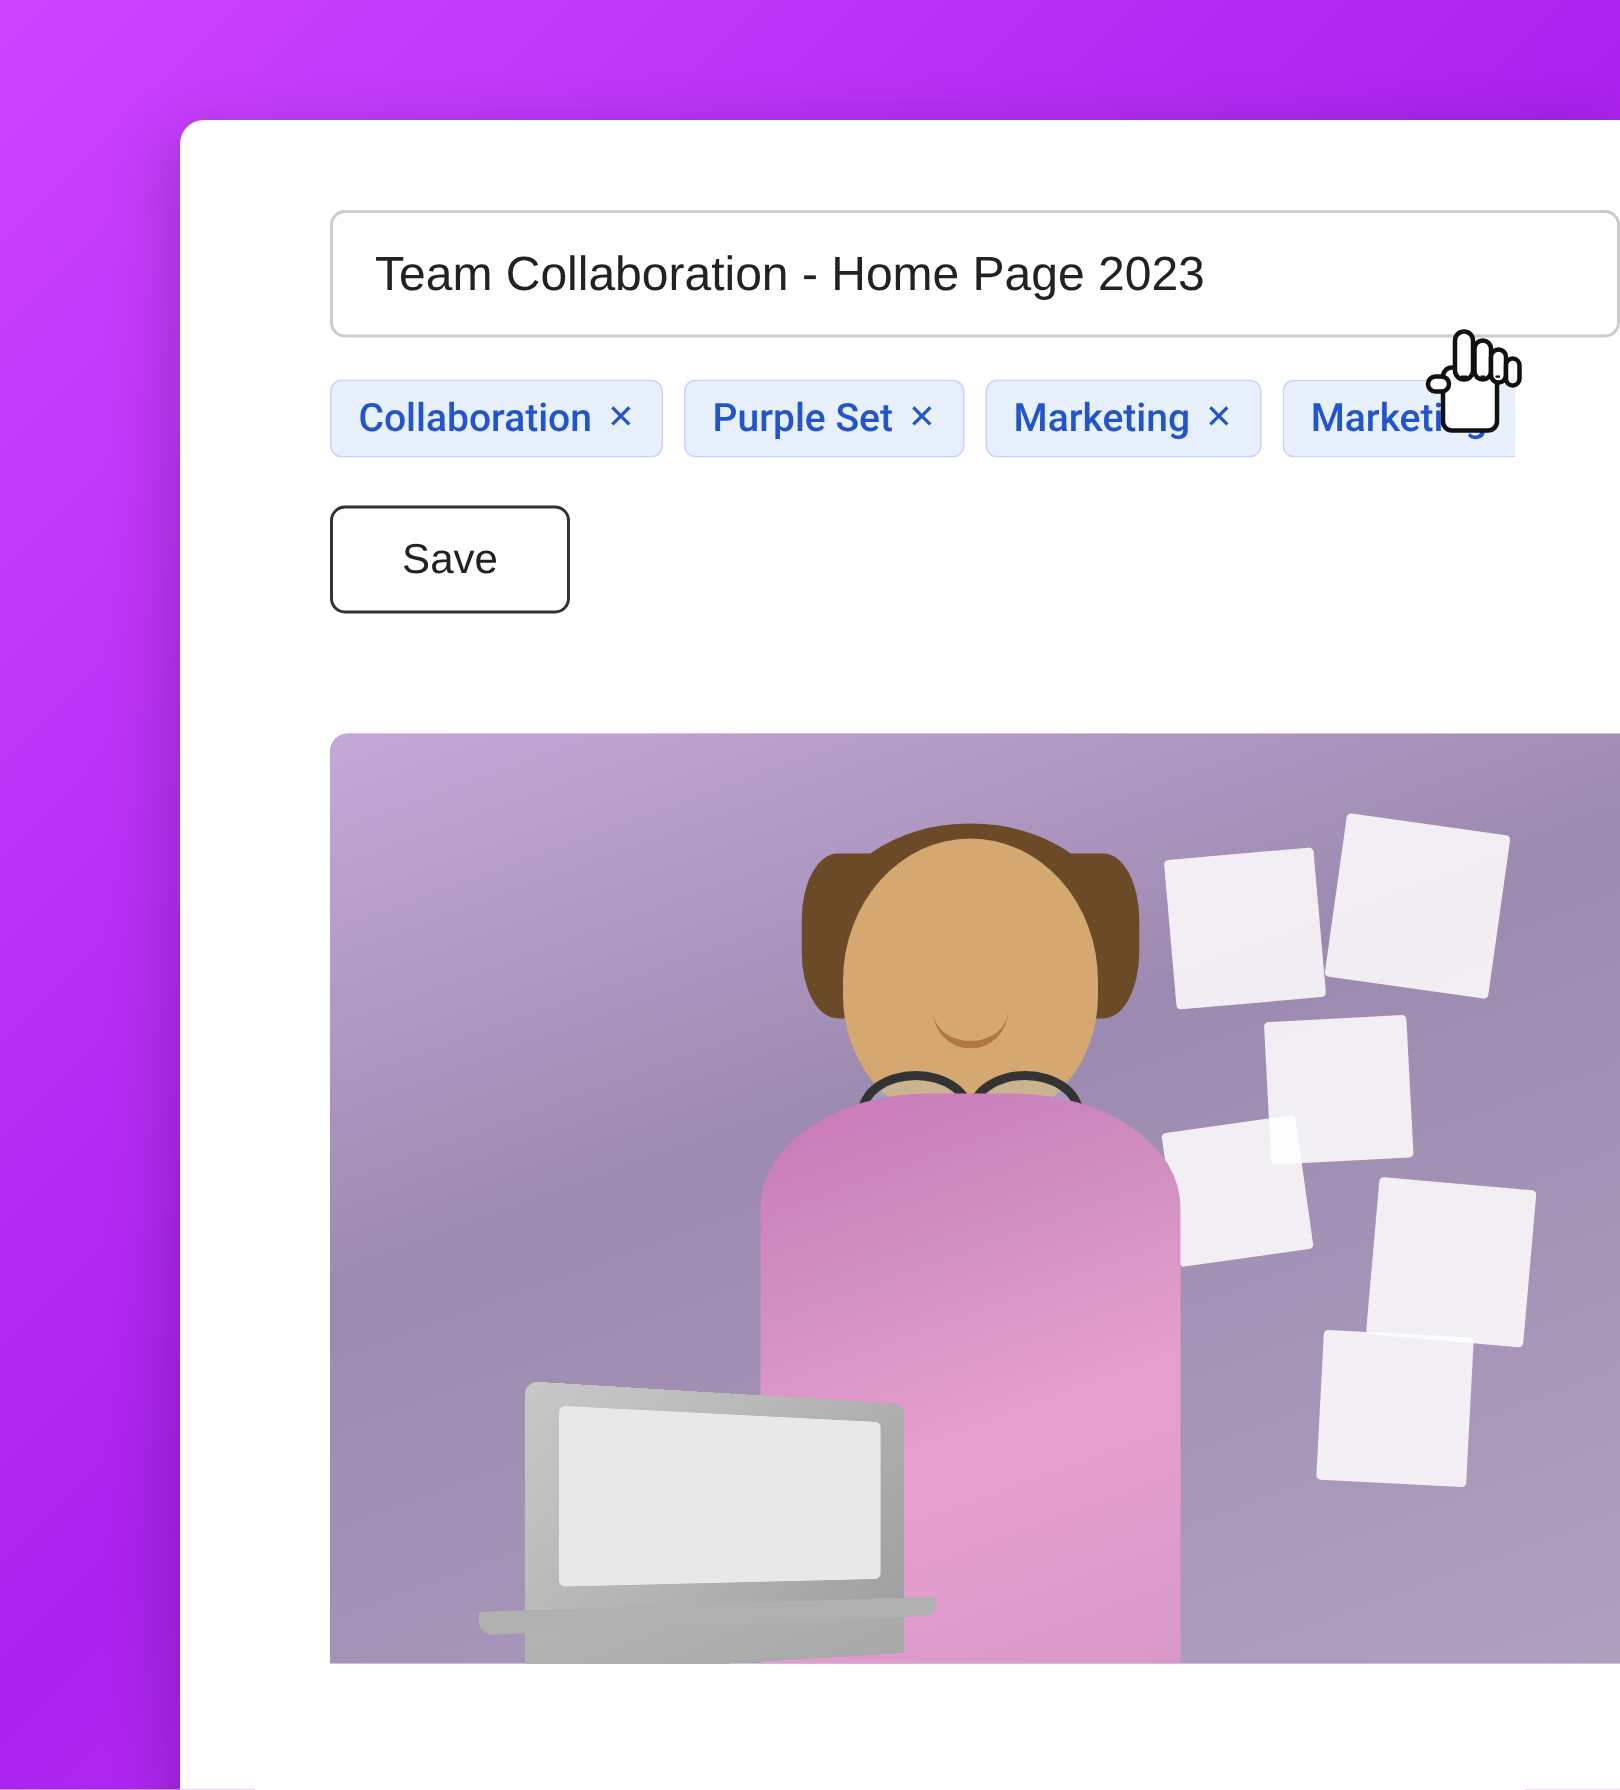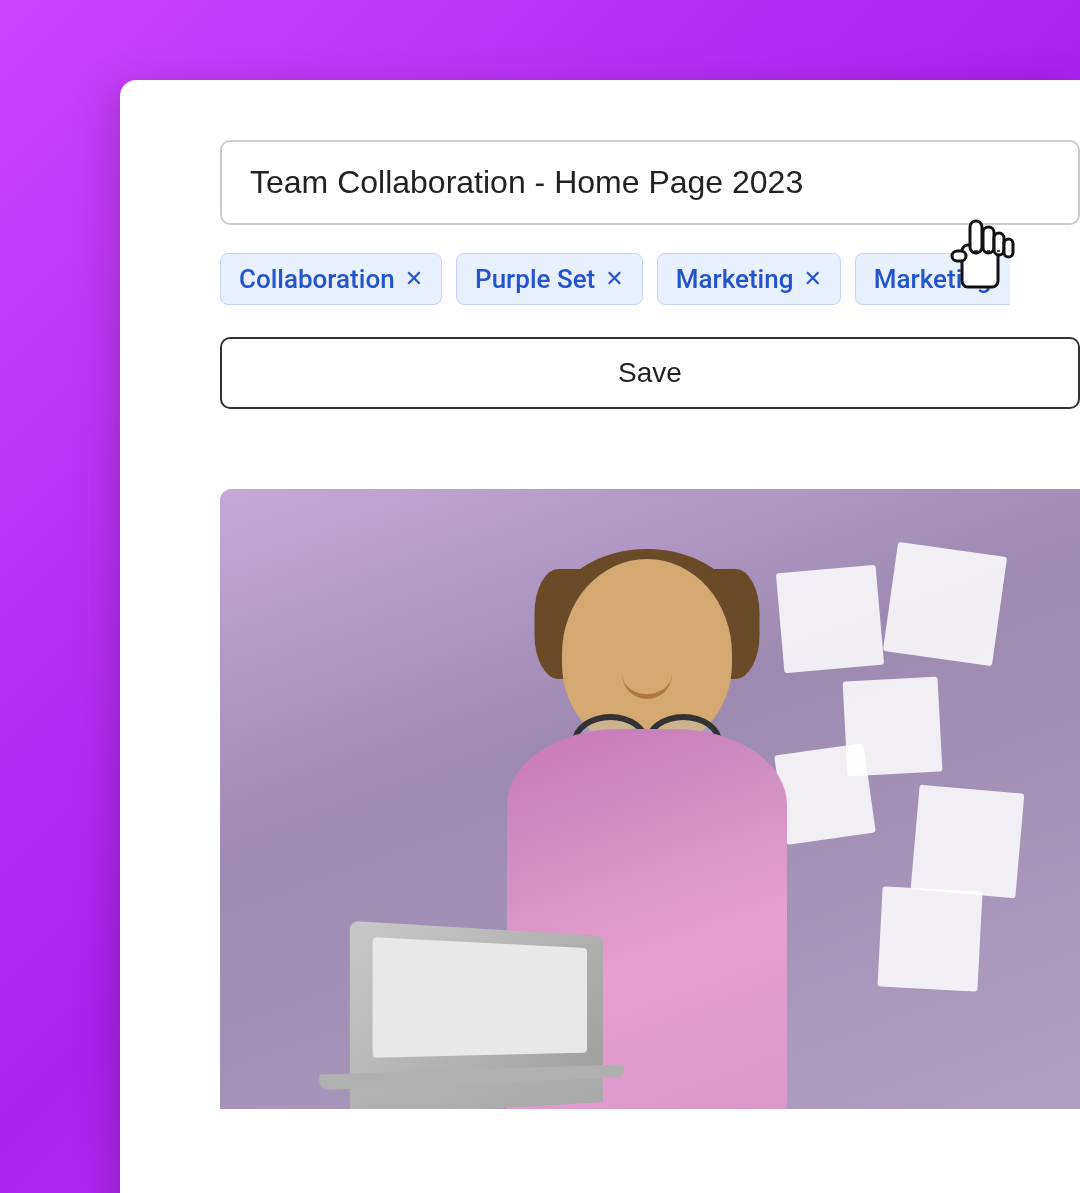--- a/index.html
+++ b/index.html
@@ -65,21 +65,21 @@
     .tag .remove-btn {
       font-size: 22px;
       color: #2255cc;
       cursor: pointer;
       font-weight: 400;
       line-height: 1;
     }
 
     .buttons-row {
       display: flex;
-      flex-direction: column;
+      flex-direction: row;
       gap: 12px;
       margin-bottom: 40px;
     }
 
     .btn {
       border: 2px solid #333333;
       border-radius: 10px;
       background: #ffffff;
       font-size: 28px;
       font-weight: 500;

